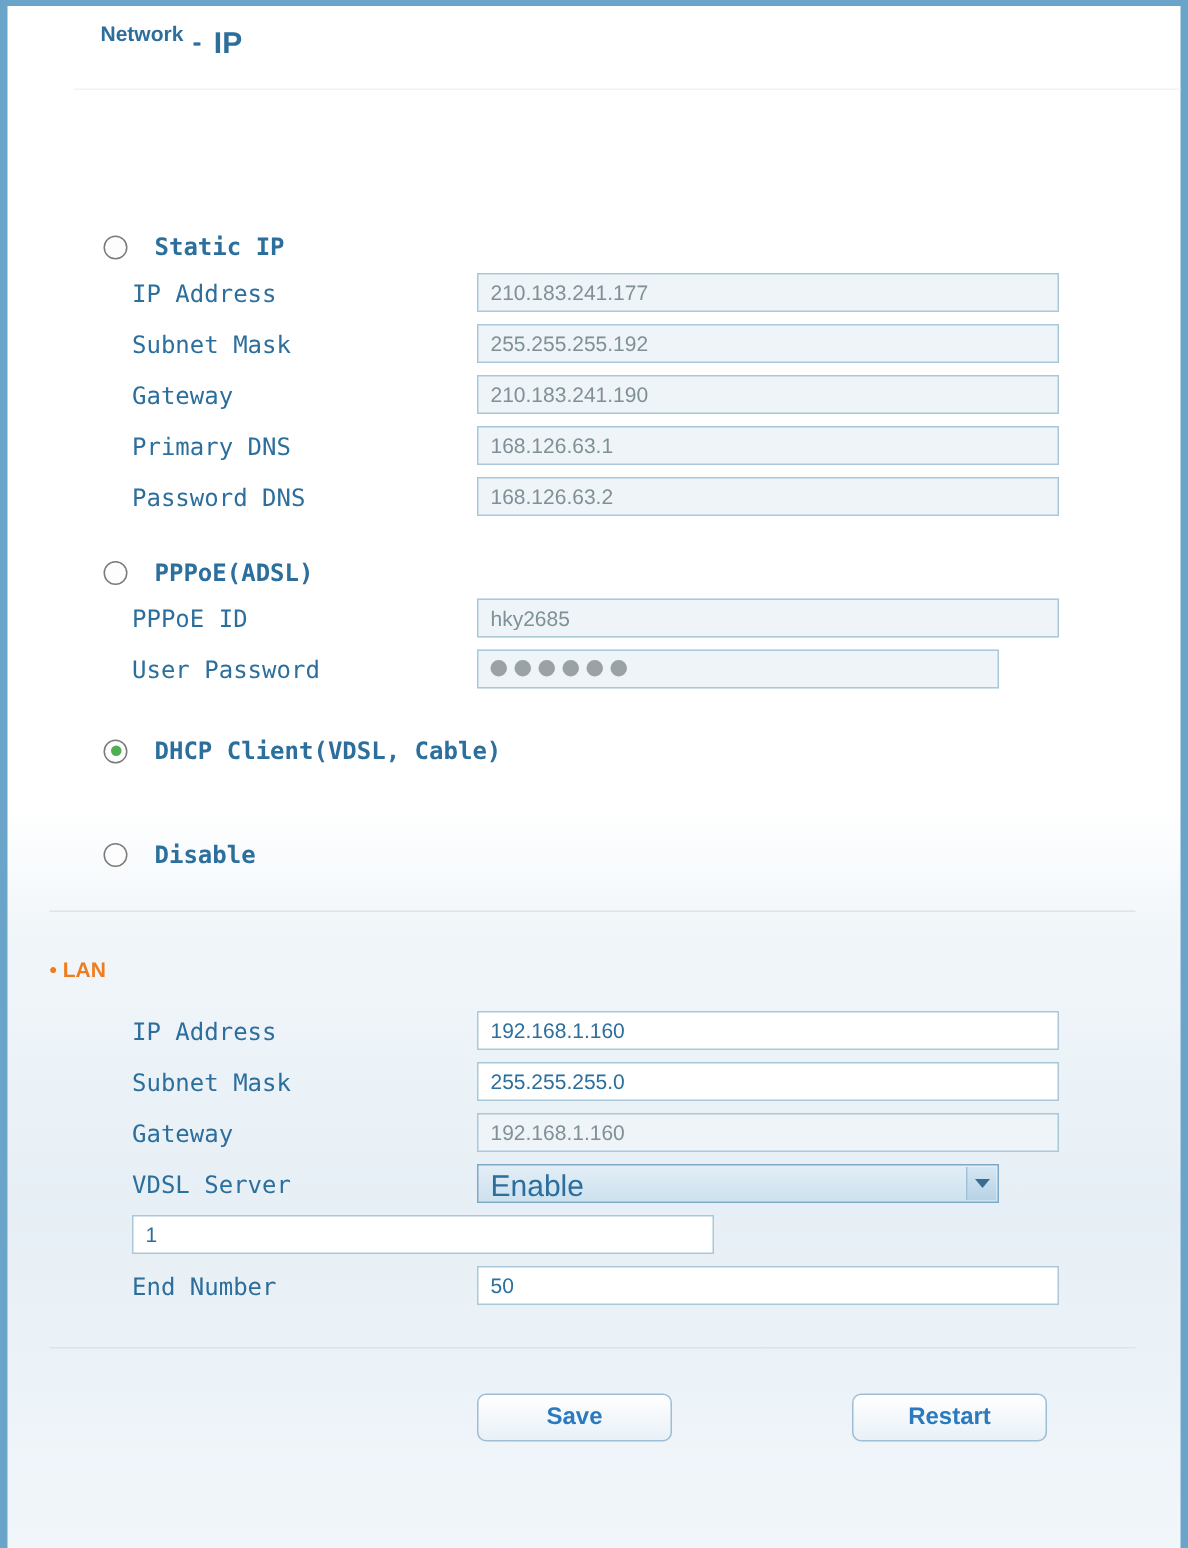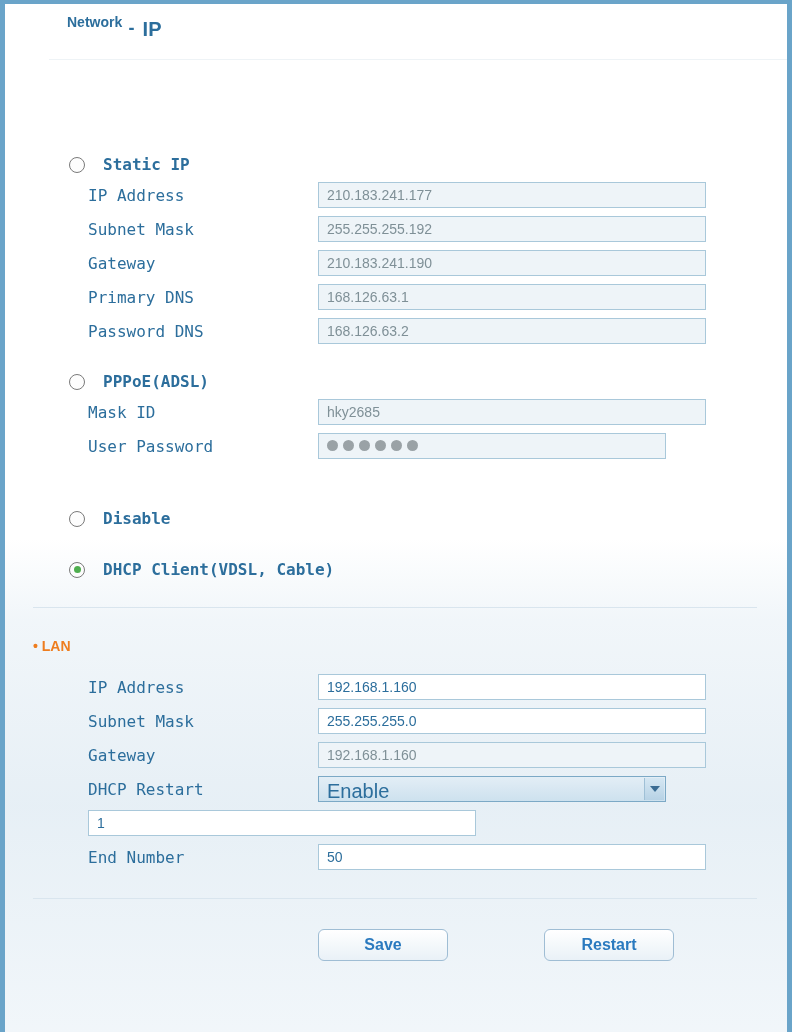--- a/index.html
+++ b/index.html
@@ -166,21 +166,21 @@
     border-radius: 50%;
   }
   hr.div {
     border: none;
     border-top: 1px solid #d9e5ee;
     margin: 28px 0 30px 0;
   }
   .button-row {
     display: flex;
     padding-left: 285px;
-    gap: 96px;
+    gap: 120px;
   }
   .btn {
     width: 130px;
     height: 32px;
     border: 1px solid #9fbdd4;
     border-radius: 6px;
     background: linear-gradient(180deg, #ffffff 0%, #e9f1f7 100%);
     color: #2b7abf;
     font-weight: 700;
     font-size: 16px;
@@ -224,63 +224,63 @@
     <div class="field-row">
       <div class="flabel">Password DNS</div>
       <input class="tfield" type="text" disabled="" value="168.126.63.2" style="">
     </div>
 
     <div class="radio-row" style="margin-top:28px;align-items:center;">
       <span class="radio"></span>
       <span class="rlabel">PPPoE(ADSL)</span>
     </div>
     <div class="field-row">
-      <div class="flabel">Mask ID</div>
+      <div class="flabel">PPPoE ID</div>
       <input class="tfield" type="text" disabled="" value="hky2685" style="">
     </div>
     <div class="field-row">
       <div class="flabel">User Password</div>
       <div class="dots-field">
         <span class="dot"></span>
         <span class="dot"></span>
         <span class="dot"></span>
         <span class="dot"></span>
         <span class="dot"></span>
         <span class="dot"></span>
       </div>
+    </div>
+
+    <div class="radio-row" style="margin-top:32px;">
+      <span class="radio checked"></span>
+      <span class="rlabel">DHCP Client(VDSL, Cable)</span>
     </div>
 
     <div class="radio-row extra">
       <span class="radio"></span>
       <span class="rlabel">Disable</span>
     </div>
 
-    <div class="radio-row" style="margin-top:32px;">
-      <span class="radio checked"></span>
-      <span class="rlabel">DHCP Client(VDSL, Cable)</span>
-    </div>
-
     <hr class="div">
 
     <div class="section-title">LAN</div>
 
     <div class="field-row" style="margin-top:20px;">
       <div class="flabel">IP Address</div>
       <input class="tfield active" type="text" value="192.168.1.160" style="">
     </div>
     <div class="field-row">
       <div class="flabel">Subnet Mask</div>
       <input class="tfield active" type="text" value="255.255.255.0" style="">
     </div>
     <div class="field-row">
       <div class="flabel">Gateway</div>
       <input class="tfield" type="text" disabled="" value="192.168.1.160" style="">
     </div>
     <div class="field-row">
-      <div class="flabel">DHCP Restart</div>
+      <div class="flabel">VDSL Server</div>
       <div class="select-wrap">
         <select class="select">
           <option>Enable</option>
         </select>
         <span class="chev">
           <svg viewBox="0 0 10 10">
               <polygon points="0,2 10,2 5,8" fill="#3a6c93"></polygon>
             </svg>
         </span>
       </div>

